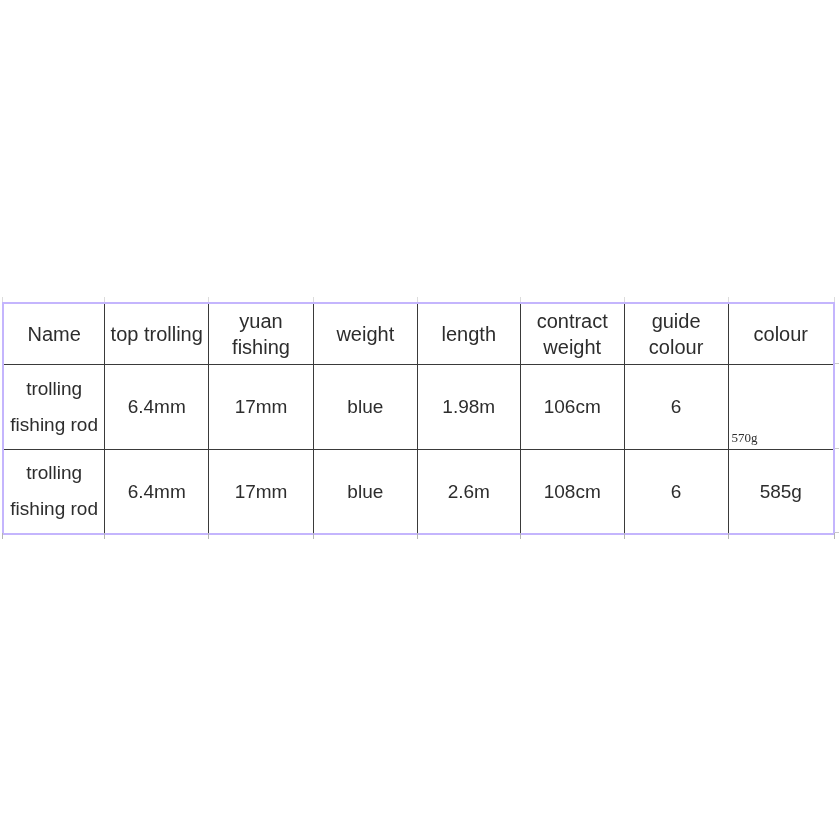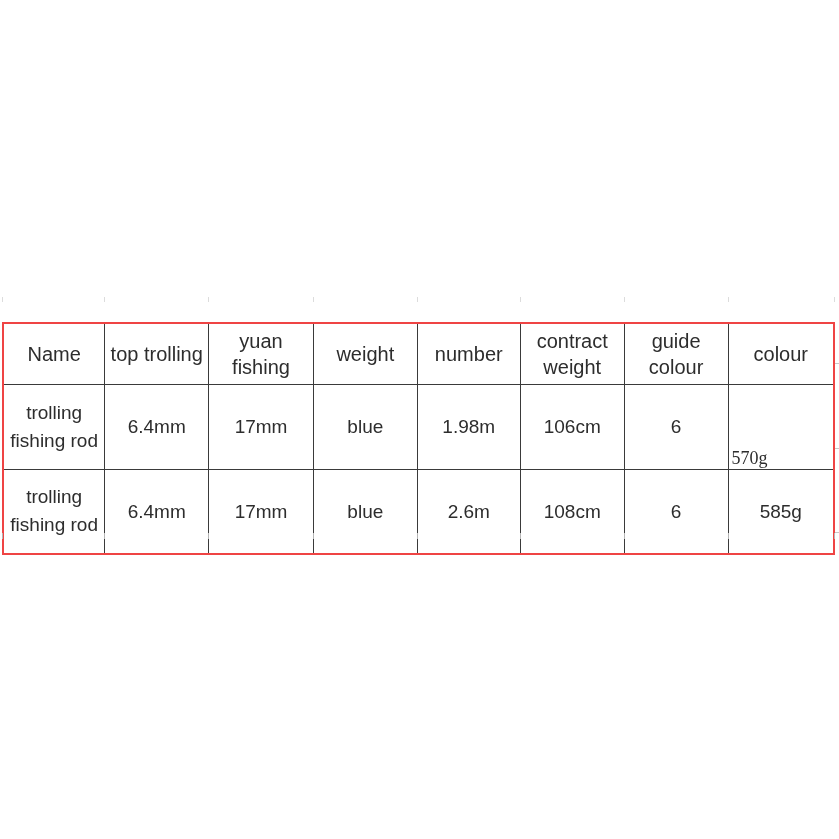--- a/index.html
+++ b/index.html
@@ -20,45 +20,44 @@
     left: 2px;
     top: 302px;
     width: 833px;
     height: 231px;
   }
   table.spec {
     width: 100%;
     height: 100%;
     border-collapse: collapse;
     table-layout: fixed;
-    border: 2px solid #ef4444;
-    margin-top: 20px;
+    border: 2px solid #c4b5fd;
   }
   .spec th, .spec td {
     border: 1px solid #3a3a3a;
     text-align: center;
     vertical-align: middle;
     padding: 0 2px;
     font-weight: normal;
     overflow: hidden;
   }
   .spec thead tr { height: 61px; }
   .spec tbody tr { height: 85px; }
   .spec th {
     font-size: 20px;
     line-height: 26px;
   }
   .spec td {
     font-size: 19px;
     line-height: 27px;
   }
-  td.cell-name { line-height: 28px; }
+  td.cell-name { line-height: 36px; }
   td.weight-serif {
     font-family: "Liberation Serif", serif;
-    font-size: 18px;
+    font-size: 13px;
     text-align: left;
     vertical-align: bottom;
     padding: 0 8px 1px 3px;
     line-height: 20px;
   }
   .tick {
     position: absolute;
     background: #c2c2c2;
   }
   .tick.v { width: 1px; }
@@ -80,21 +79,21 @@
         <col style="width:12.5%">
         <col style="width:12.5%">
         <col style="width:12.75%">
     </colgroup>
     <thead>
       <tr>
         <th>Name</th>
         <th>top trolling</th>
         <th>yuan fishing</th>
         <th>weight</th>
-        <th>number</th>
+        <th>length</th>
         <th>contract weight</th>
         <th>guide colour</th>
         <th>colour</th>
       </tr>
     </thead>
     <tbody>
       <tr>
         <td class="cell-name">trolling fishing rod</td>
         <td>6.4mm</td>
         <td>17mm</td>

